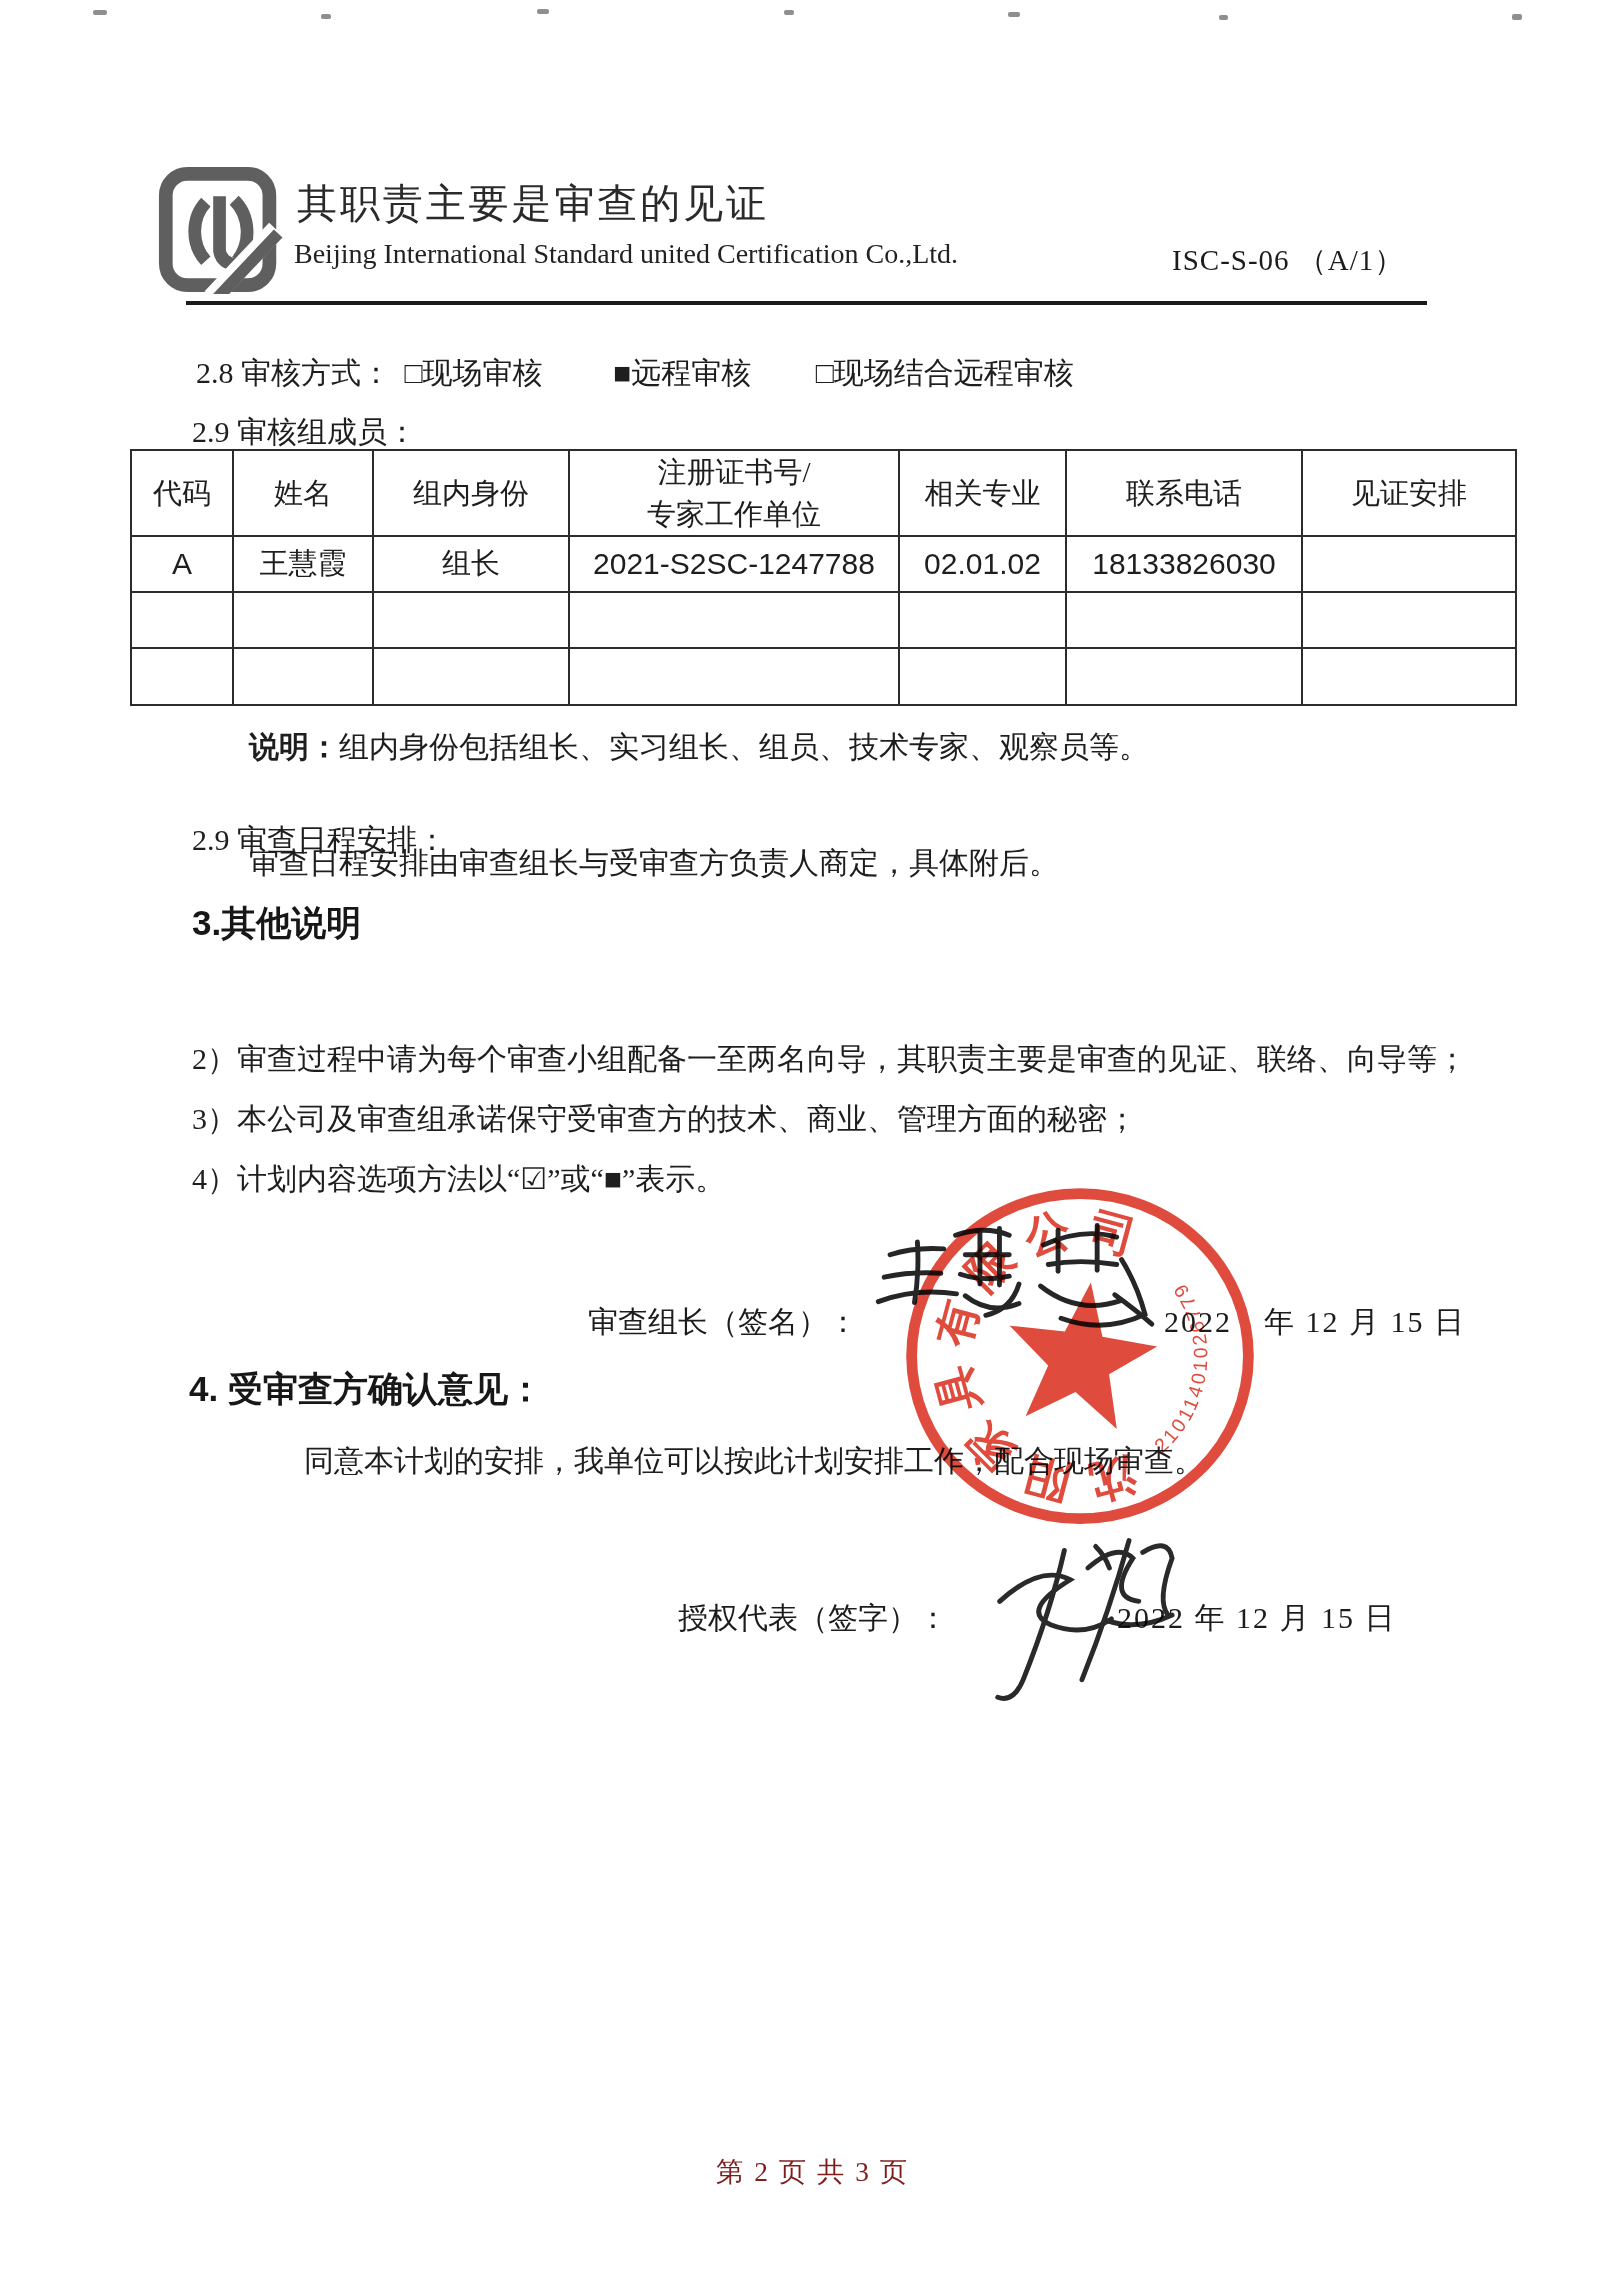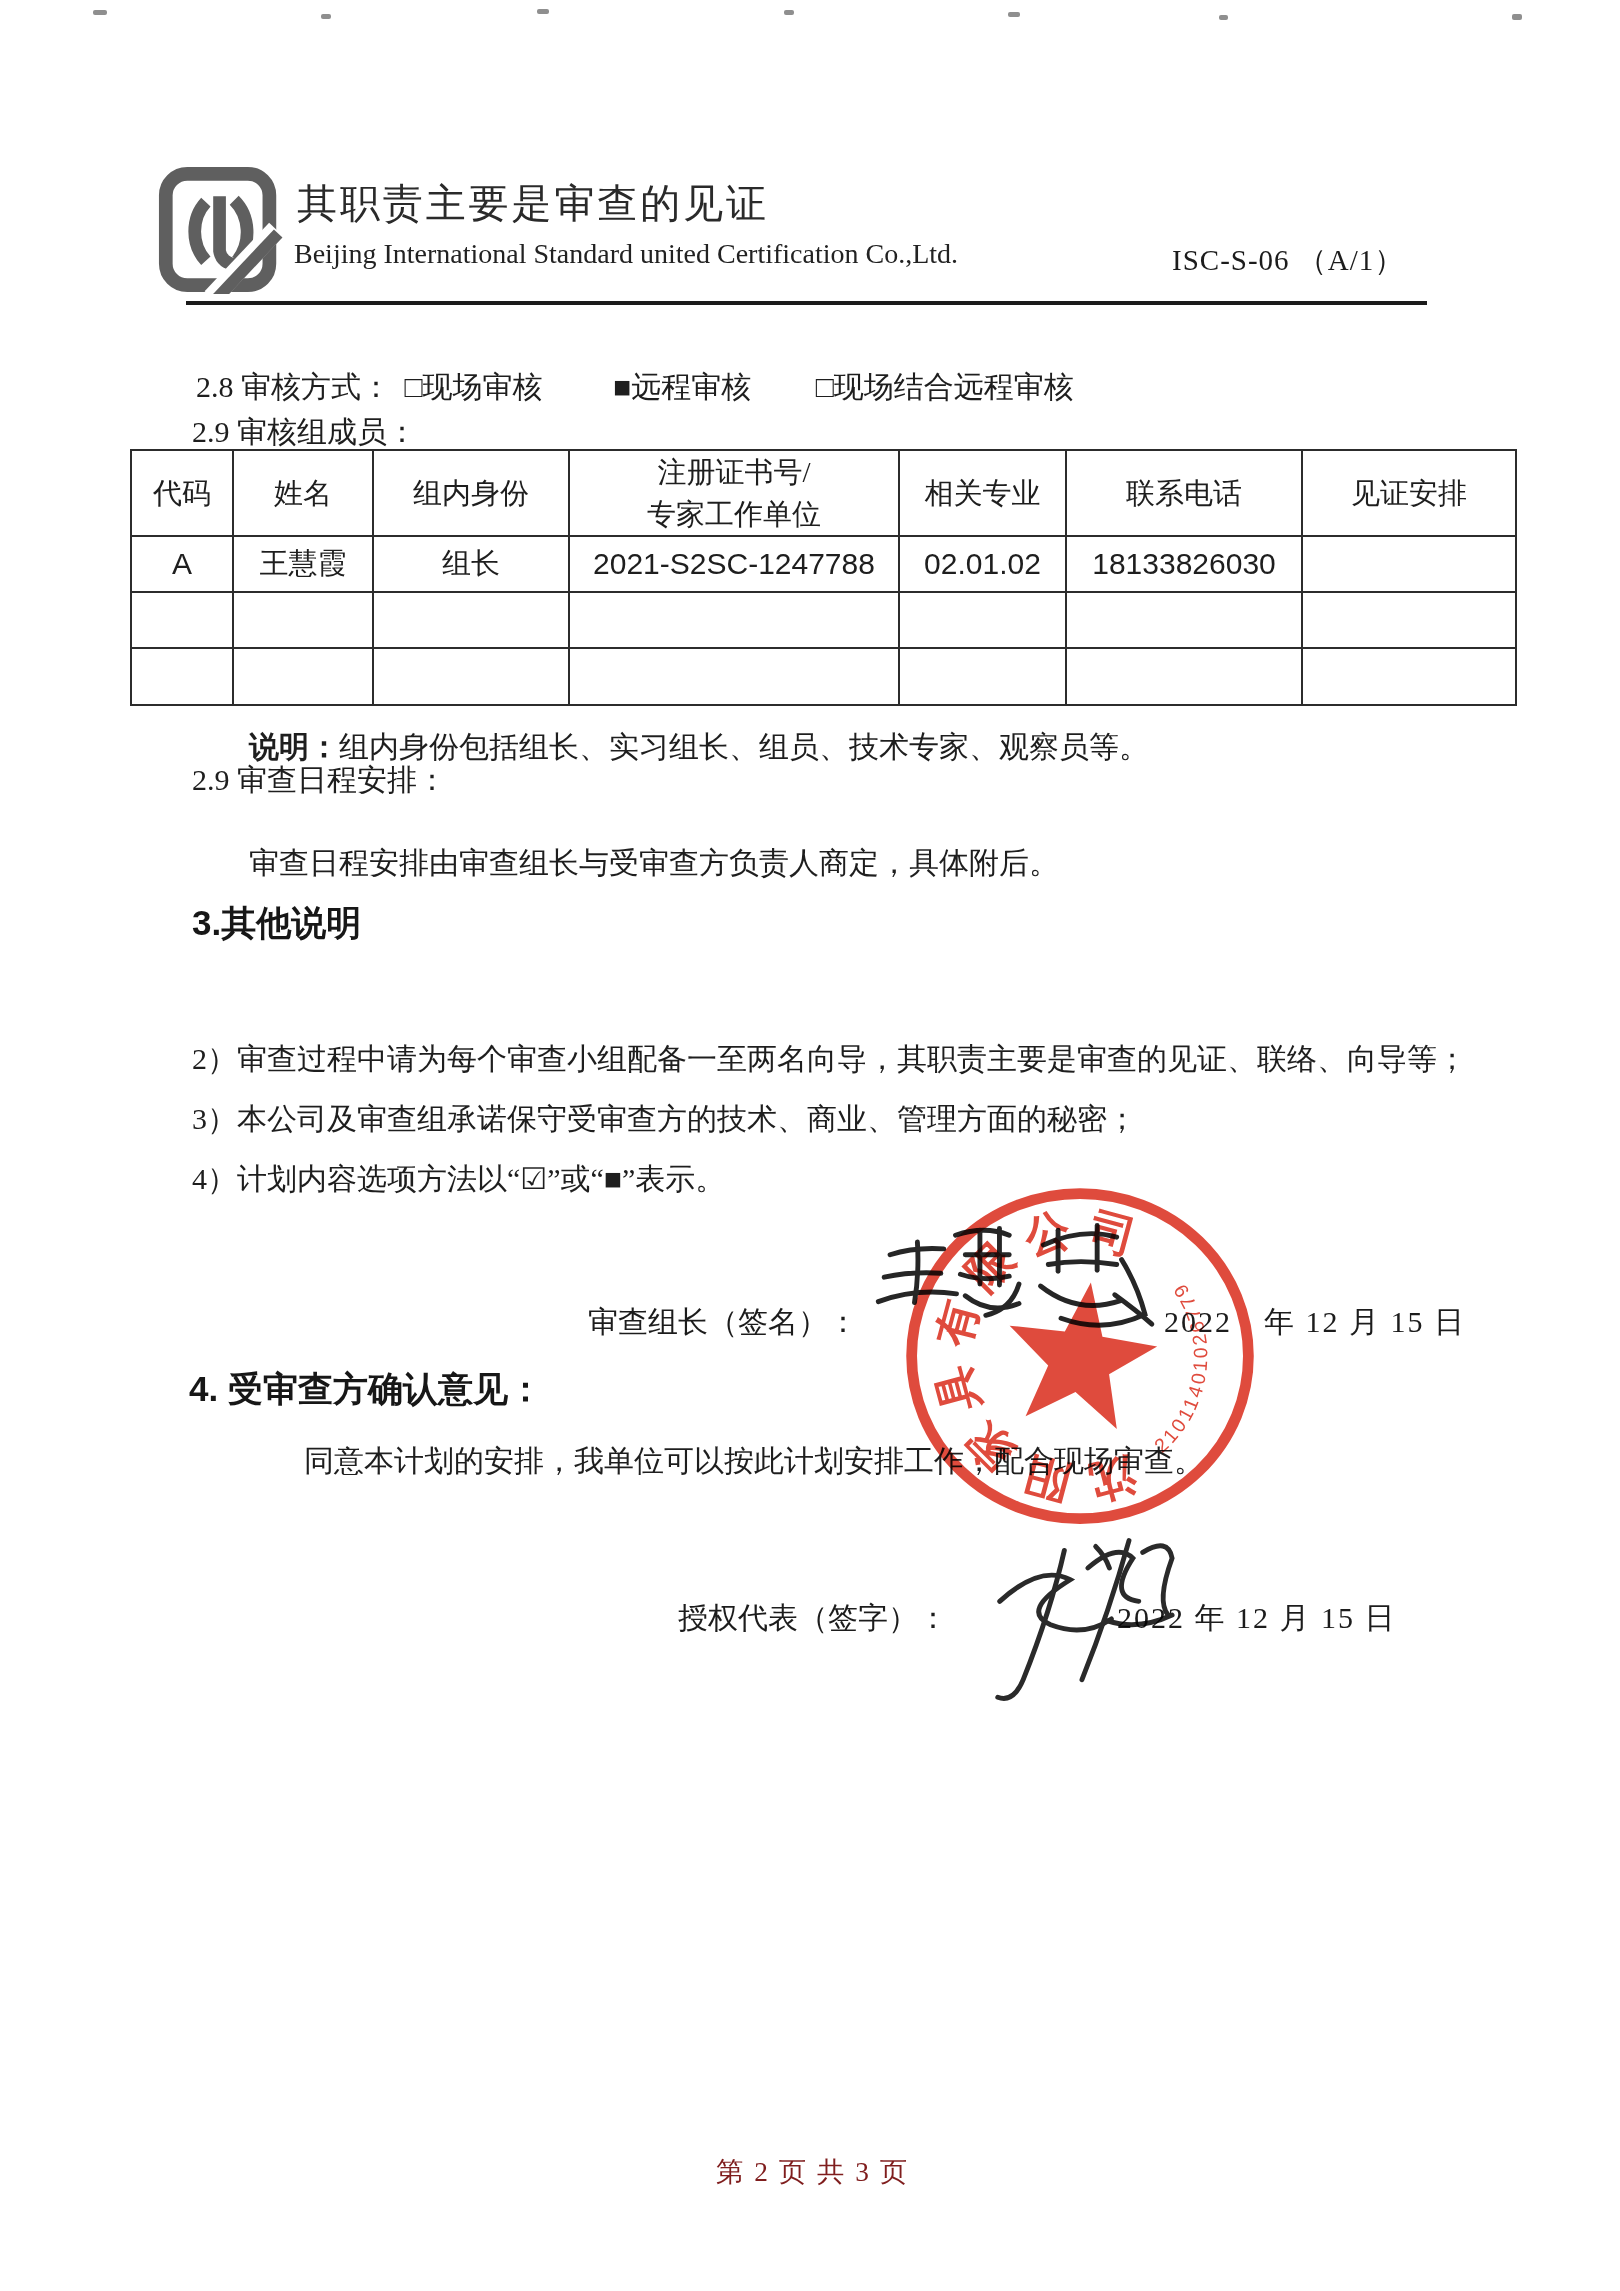--- a/index.html
+++ b/index.html
@@ -62,21 +62,21 @@
     <path d="M79,36 a40,44 0 0 1 3,62" fill="none" stroke="#5f5f5f" stroke-width="13"></path>
     <path d="M64,32 v56 q2,12 16,14" fill="none" stroke="#5f5f5f" stroke-width="13"></path>
     <line x1="56" y1="136" x2="122" y2="66" stroke="#ffffff" stroke-width="20"></line>
     <line x1="60" y1="138" x2="124" y2="70" stroke="#5f5f5f" stroke-width="12"></line>
   </svg>
   <div class="abs cn-title" style="left:297px;top:176px;">其职责主要是审查的见证</div>
   <div class="abs en-title" style="left:294px;top:238px;">Beijing International Standard united Certification Co.,Ltd.</div>
   <div class="abs doc-code" style="left:1172px;top:241px;">ISC-S-06 （A/1）</div>
   <div class="abs rule" style="left:186px;top:301px;width:1241px;"></div>
 
-  <div class="abs body-line" style="left:196px;top:367px;text-align:right;">
+  <div class="abs body-line" style="left:196px;top:353px;text-align:right;">
     <span>2.8 审核方式：</span>
     <span class="opt" style="margin-left:5.9px;">□现场审核</span>
     <span class="opt" style="margin-left:63px;">■远程审核</span>
     <span class="opt" style="margin-left:57px;">□现场结合远程审核</span>
   </div>
 
   <div class="abs body-line" style="left:192px;top:412px;">2.9 审核组成员：</div>
 
   <table class="tbl abs" style="left:130px;top:449px;">
     <colgroup>
@@ -126,21 +126,21 @@
       <td></td>
       <td></td>
     </tr>
   </tbody>
     </table>
 
   <div class="abs body-line" style="left:249px;top:727px;">
     <span class="note-label">说明：</span><span>组内身份包括组长、实习组长、组员、技术专家、观察员等。</span>
   </div>
 
-  <div class="abs body-line" style="left:192px;top:760px;">2.9 审查日程安排：</div>
+  <div class="abs body-line" style="left:192px;top:820px;">2.9 审查日程安排：</div>
   <div class="abs body-line" style="left:249px;top:843px;">审查日程安排由审查组长与受审查方负责人商定，具体附后。</div>
 
   <div class="abs sec-title" style="left:192px;top:900px;">3.其他说明</div>
   <div class="abs body-line" style="left:192px;top:1039px;">2）审查过程中请为每个审查小组配备一至两名向导，其职责主要是审查的见证、联络、向导等；</div>
   <div class="abs body-line" style="left:192px;top:1099px;">3）本公司及审查组承诺保守受审查方的技术、商业、管理方面的秘密；</div>
   <div class="abs body-line" style="left:192px;top:1159px;">4）计划内容选项方法以“☑”或“■”表示。</div>
 
   <div class="abs sign-label" style="left:588px;top:1302px;">审查组长（签名）：</div>
   <div class="abs date-text" style="left:1164px;top:1302px;">2022　年 12 月 15 日</div>
 

